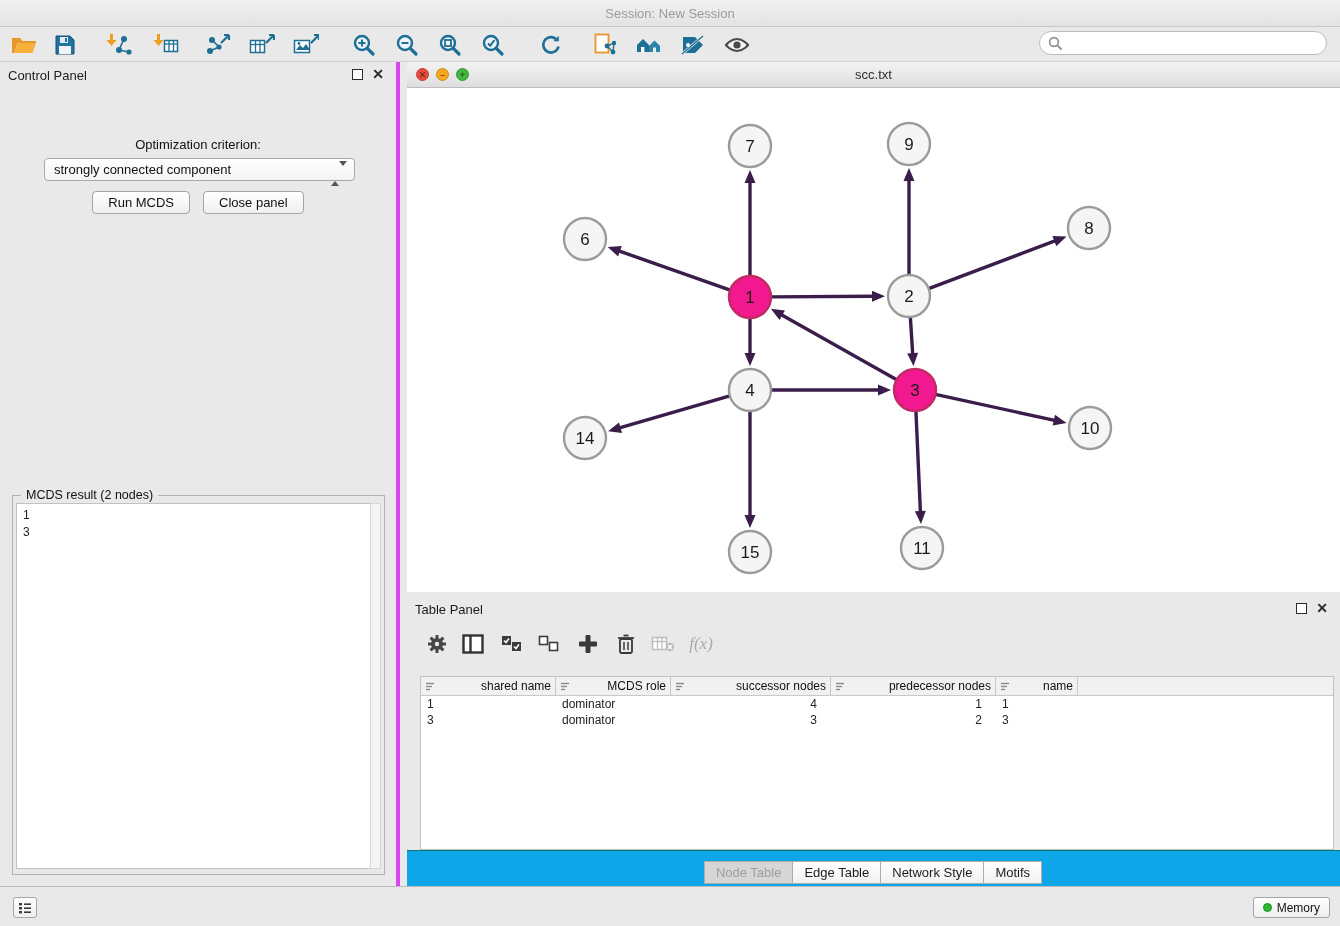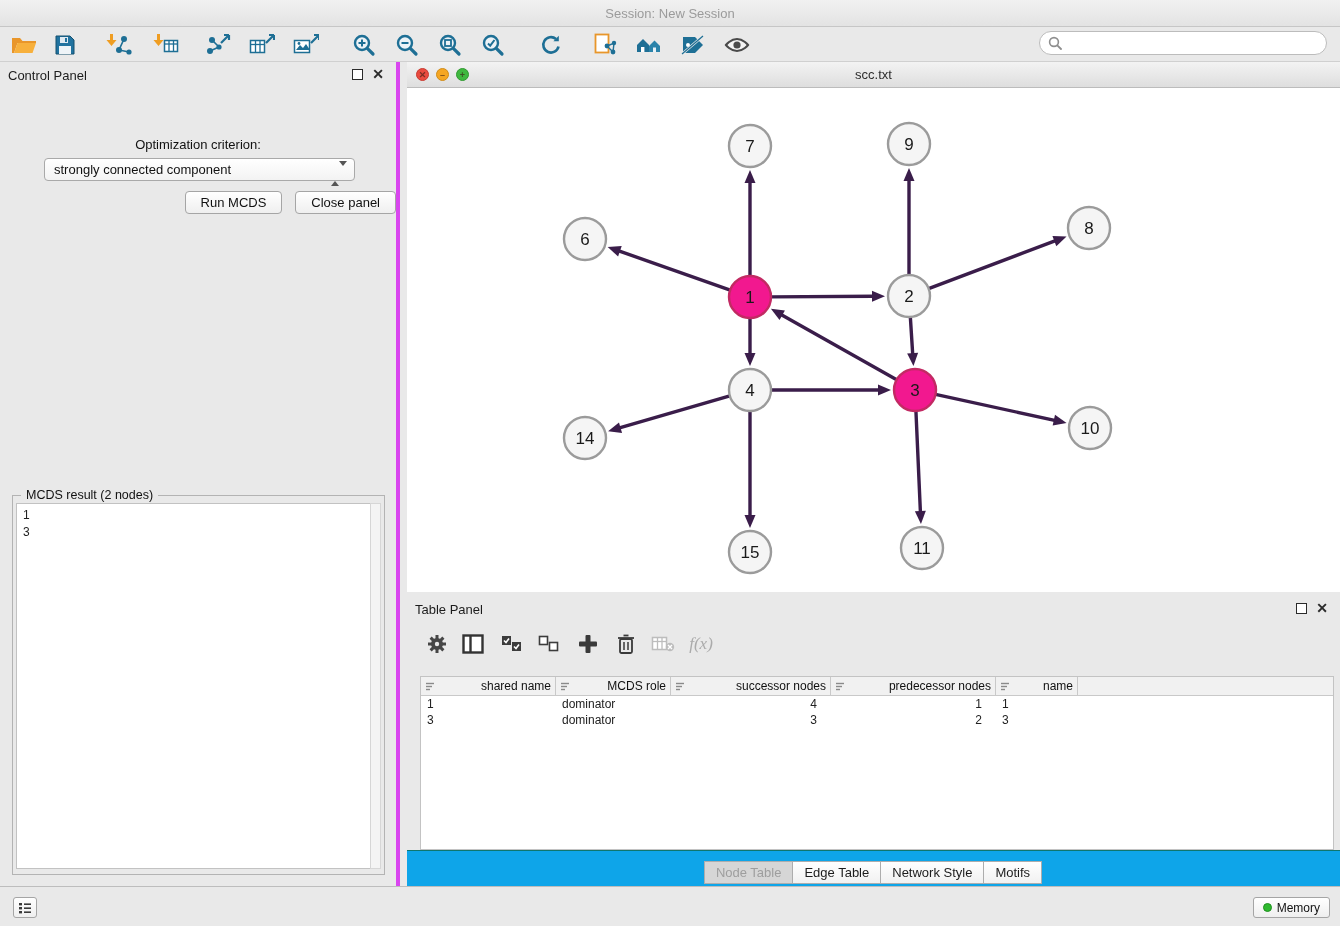--- a/index.html
+++ b/index.html
@@ -26,21 +26,21 @@
   .ph-close{position:absolute;top:4px;font-size:14px;font-weight:bold;color:#2b2b2b;line-height:16px}
   .cp-tabs{position:absolute;left:0;top:35px;width:100%;display:flex;justify-content:center}
   .cp-tab{border:1px solid #b2b2b2;background:linear-gradient(#ffffff,#f2f2f2);padding:3px 13px;font-size:13px;margin-left:-1px;color:#1c1c1c}
   .cp-tab.active{background:#d6d6d6;color:#9b9b9b}
   .cp-optlabel{position:absolute;left:0;top:75px;width:100%;text-align:center;font-size:13px;color:#111}
   .cp-select{position:absolute;left:44px;top:96px;width:311px;height:23px;background:linear-gradient(#fff,#f3f3f3);
     border:1px solid #a9a9a9;border-radius:4px;font-size:13px;line-height:21px;padding-left:9px;color:#111}
   .sel-arrows{position:absolute;right:7px;top:4px}
   .sel-arrows .up{width:0;height:0;border-left:4px solid transparent;border-right:4px solid transparent;border-bottom:5px solid #555;margin-bottom:3px}
   .sel-arrows .down{width:0;height:0;border-left:4px solid transparent;border-right:4px solid transparent;border-top:5px solid #555}
-  .cp-buttons{position:absolute;left:0;top:129px;width:100%;display:flex;justify-content:flex-end;gap:13px}
+  .cp-buttons{position:absolute;left:0;top:129px;width:100%;display:flex;justify-content:center;gap:13px}
   .cp-btn{border:1px solid #a5a5a5;border-radius:4px;background:linear-gradient(#ffffff,#efefef);padding:3px 15px;font-size:13px;color:#111}
   .result-group{position:absolute;left:12px;top:433px;width:373px;height:380px;border:1px solid #b3b3b3}
   .result-label{position:absolute;left:8px;top:-8px;background:#e9e9e9;padding:0 5px;font-size:12.5px;color:#111}
   .result-text{position:absolute;left:3px;top:7px;width:355px;height:366px;background:#fff;border:1px solid #c2c2c2;
     font-size:12px;line-height:17px;padding:3px 6px;overflow:hidden}
   .result-scroll{position:absolute;right:3px;top:7px;width:11px;height:366px;background:#f4f4f4;border:1px solid #d6d6d6}
 
   
   .network-window{position:absolute;left:407px;top:62px;width:933px;height:530px;background:#fff}
   .nw-titlebar{position:absolute;left:0;top:0;width:100%;height:26px;background:linear-gradient(#f3f3f3,#dedede);

